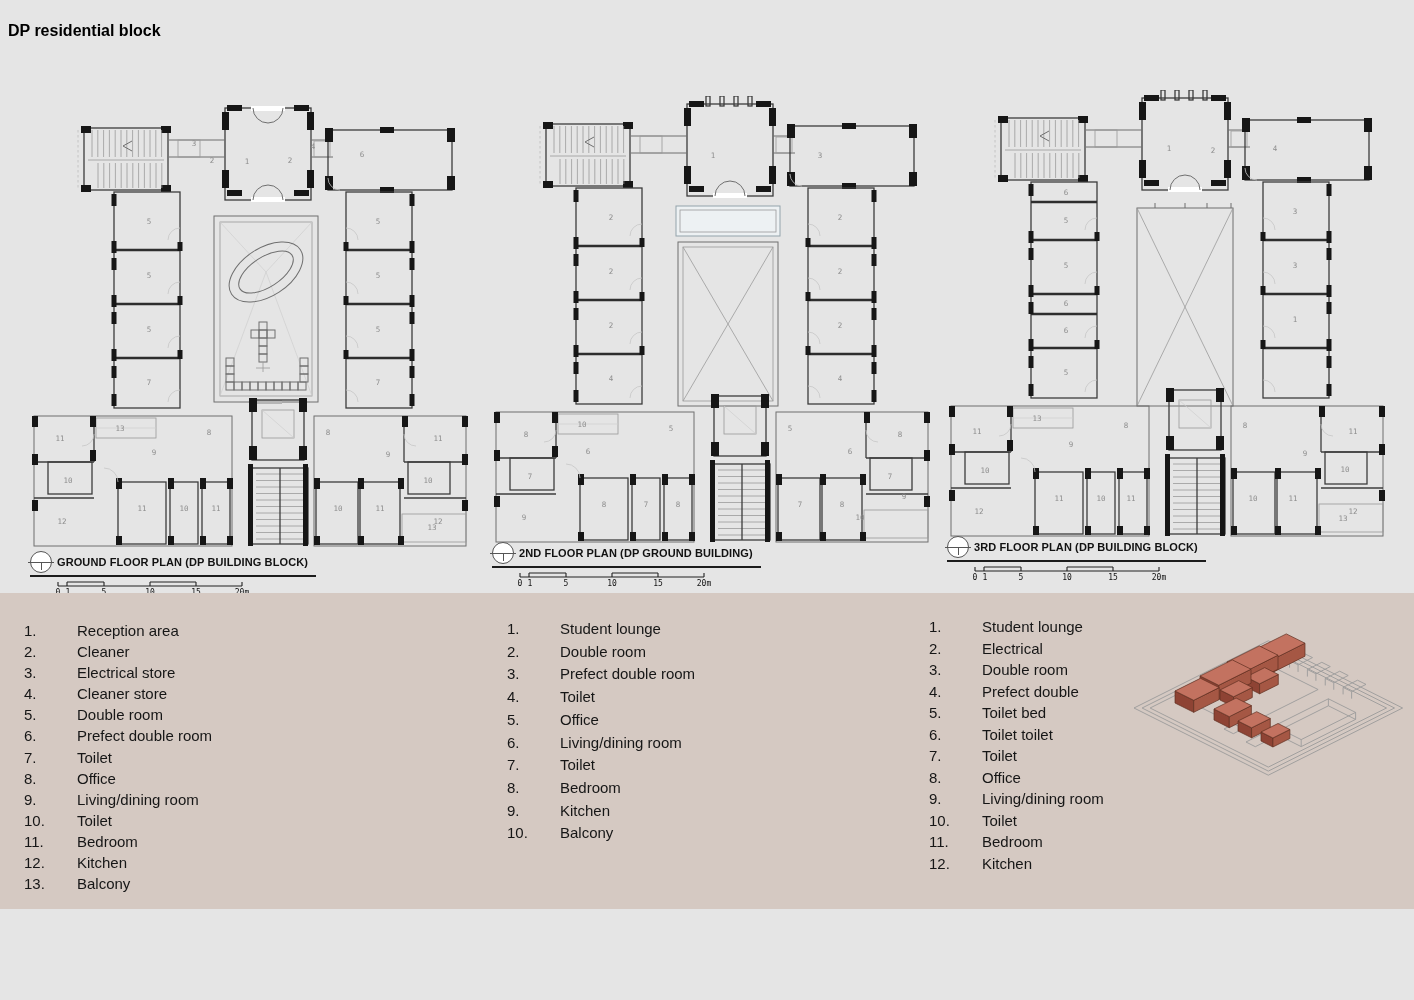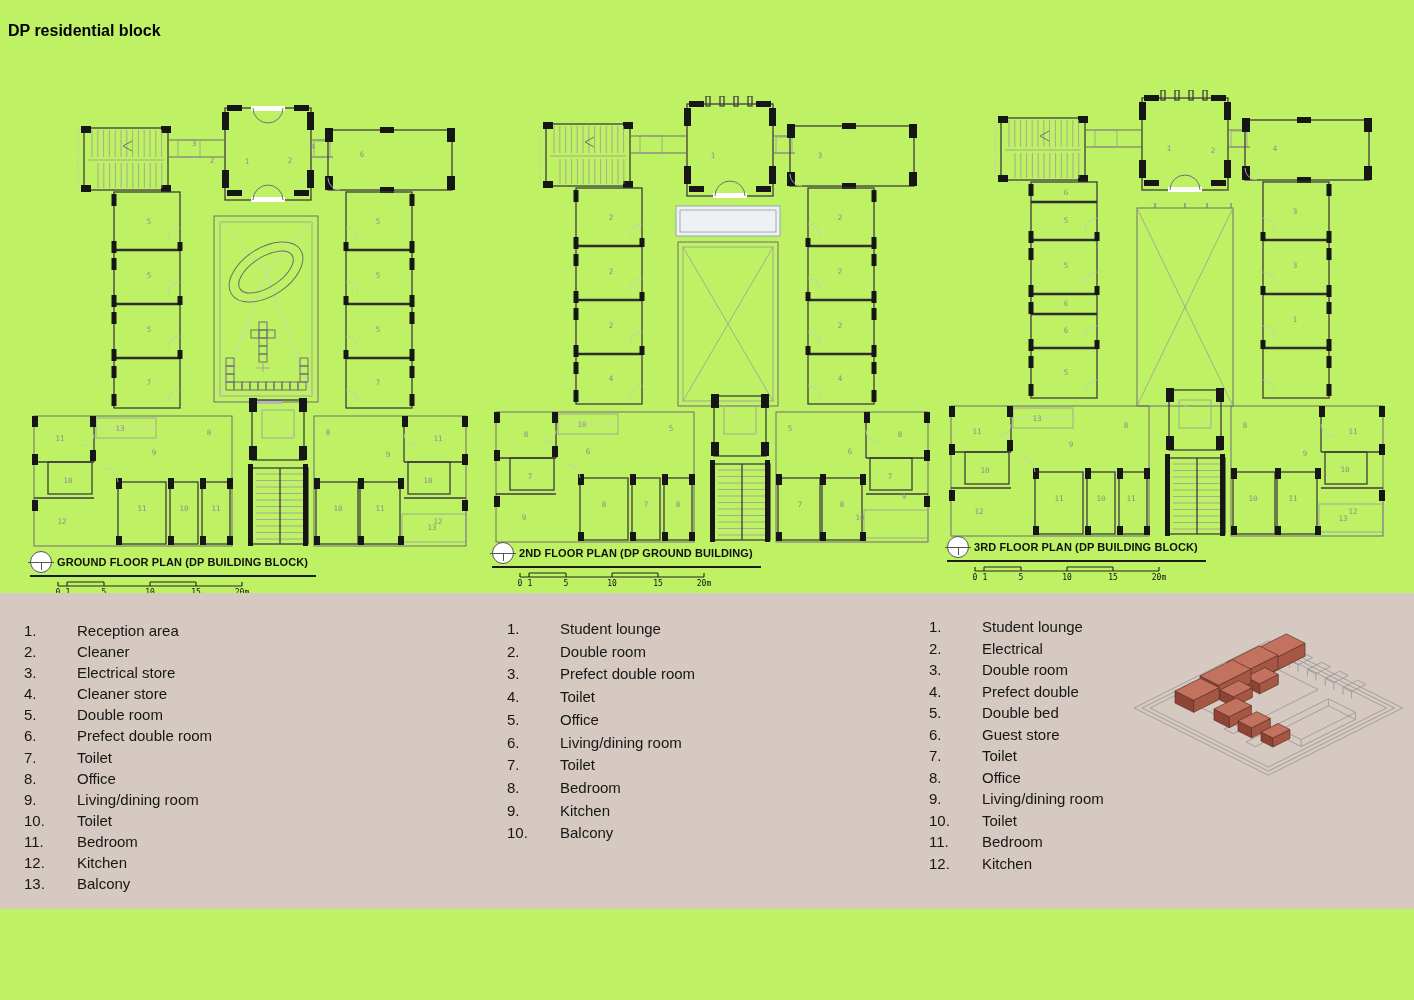--- a/index.html
+++ b/index.html
@@ -1,17 +1,17 @@
 <!DOCTYPE html>
 <html><head>
 <meta charset="utf-8">
 <style>
   html,body{margin:0;padding:0;width:1414px;height:1000px;background:#ffffff;
     font-family:"Liberation Sans",sans-serif;}
-  .sheet{position:absolute;left:0;top:0;width:1414px;height:1000px;overflow:hidden;background:#bef264;}
+  .sheet{position:absolute;left:0;top:0;width:1414px;height:1000px;overflow:hidden;background:#e5e5e5;}
   .page-title{position:absolute;left:8px;top:22px;margin:0;font-size:16px;font-weight:700;color:#000;}
 
   .plan{position:absolute;margin:0;}
   .plan svg.draw{position:absolute;left:0;top:0;}
   .caption{position:absolute;left:2px;}
   .cap-row{display:flex;align-items:center;gap:5px;border-bottom:2px solid #1c1c1c;
     padding-bottom:2px;padding-right:8px;width:max-content;}
   .nmark{width:20px;height:20px;border:1.2px solid #555;border-radius:50%;position:relative;flex:none;background:#fff;}
   .nmark::before{content:"";position:absolute;left:-3px;right:-3px;top:50%;height:1px;background:#555;}
   .nmark::after{content:"";position:absolute;left:50%;top:50%;bottom:2px;width:1px;background:#555;}
@@ -804,23 +804,23 @@
     <div class="legend" id="legend-2" style="left:929px;top:23px;line-height:21.5px">
         <span>1.</span>
         <span>Student lounge</span>
         <span>2.</span>
         <span>Electrical</span>
         <span>3.</span>
         <span>Double room</span>
         <span>4.</span>
         <span>Prefect double</span>
         <span>5.</span>
-        <span>Double bed</span>
+        <span>Toilet bed</span>
         <span>6.</span>
-        <span>Guest store</span>
+        <span>Toilet toilet</span>
         <span>7.</span>
         <span>Toilet</span>
         <span>8.</span>
         <span>Office</span>
         <span>9.</span>
         <span>Living/dining room</span>
         <span>10.</span>
         <span>Toilet</span>
         <span>11.</span>
         <span>Bedroom</span>

